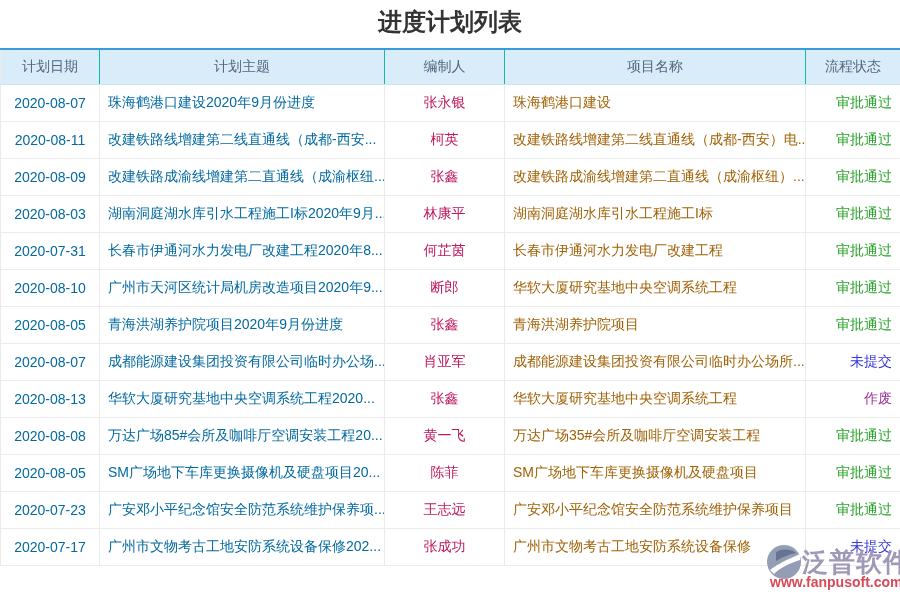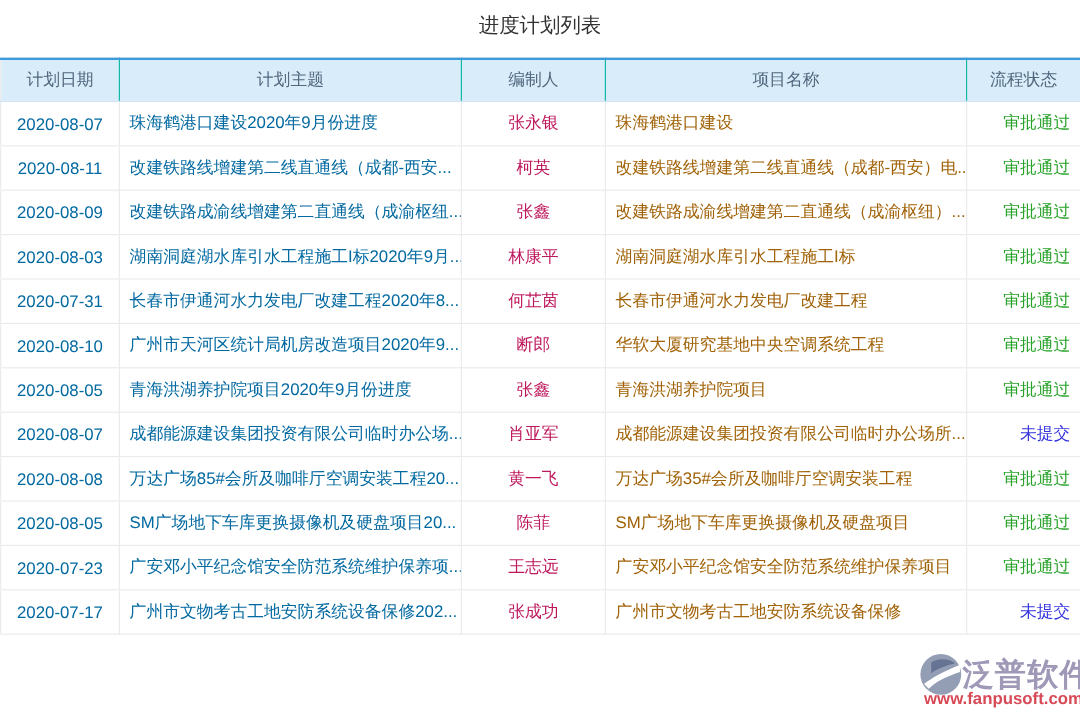--- a/index.html
+++ b/index.html
@@ -4,21 +4,21 @@
 <style>
   * { margin:0; padding:0; box-sizing:border-box; }
   html,body { background:#ffffff; }
   body { font-family:"Liberation Sans","DejaVu Sans",sans-serif; }
   .page {
     position:relative; width:900px; height:600px;
     background:#fff; overflow:hidden;
   }
   .page-title {
     height:48px; line-height:44px; text-align:center;
-    font-size:17px; font-weight:normal; color:#333333;
+    font-size:24px; font-weight:bold; color:#333333;
   }
   table.plan-table {
     width:900px; border-collapse:collapse; table-layout:fixed;
     border-top:2px solid #3d9bdc;
     border-left:1px solid #ebebeb; border-right:1px solid #ebebeb;
   }
   .plan-table th {
     background:#d9ecfa; color:#51677d; font-weight:normal;
     font-size:14px; height:35px; text-align:center;
     border-right:1px solid #14b8a6; border-bottom:1px solid #cfe3f2;
@@ -126,20 +126,27 @@
       <td class="c-status" style="color: rgb(40, 162, 40);">审批通过</td>
     </tr>
         <tr>
       <td class="c-date">2020-08-07</td>
       <td class="c-topic">成都能源建设集团投资有限公司临时办公场...</td>
       <td class="c-author">肖亚军</td>
       <td class="c-project">成都能源建设集团投资有限公司临时办公场所...</td>
       <td class="c-status" style="color: rgb(52, 52, 221);">未提交</td>
     </tr>
         <tr>
+      <td class="c-date">2020-08-13</td>
+      <td class="c-topic">华软大厦研究基地中央空调系统工程2020...</td>
+      <td class="c-author">张鑫</td>
+      <td class="c-project">华软大厦研究基地中央空调系统工程</td>
+      <td class="c-status" style="color: rgb(153, 51, 153);">作废</td>
+    </tr>
+        <tr>
       <td class="c-date">2020-08-08</td>
       <td class="c-topic">万达广场85#会所及咖啡厅空调安装工程20...</td>
       <td class="c-author">黄一飞</td>
       <td class="c-project">万达广场35#会所及咖啡厅空调安装工程</td>
       <td class="c-status" style="color: rgb(40, 162, 40);">审批通过</td>
     </tr>
         <tr>
       <td class="c-date">2020-08-05</td>
       <td class="c-topic">SM广场地下车库更换摄像机及硬盘项目20...</td>
       <td class="c-author">陈菲</td>

